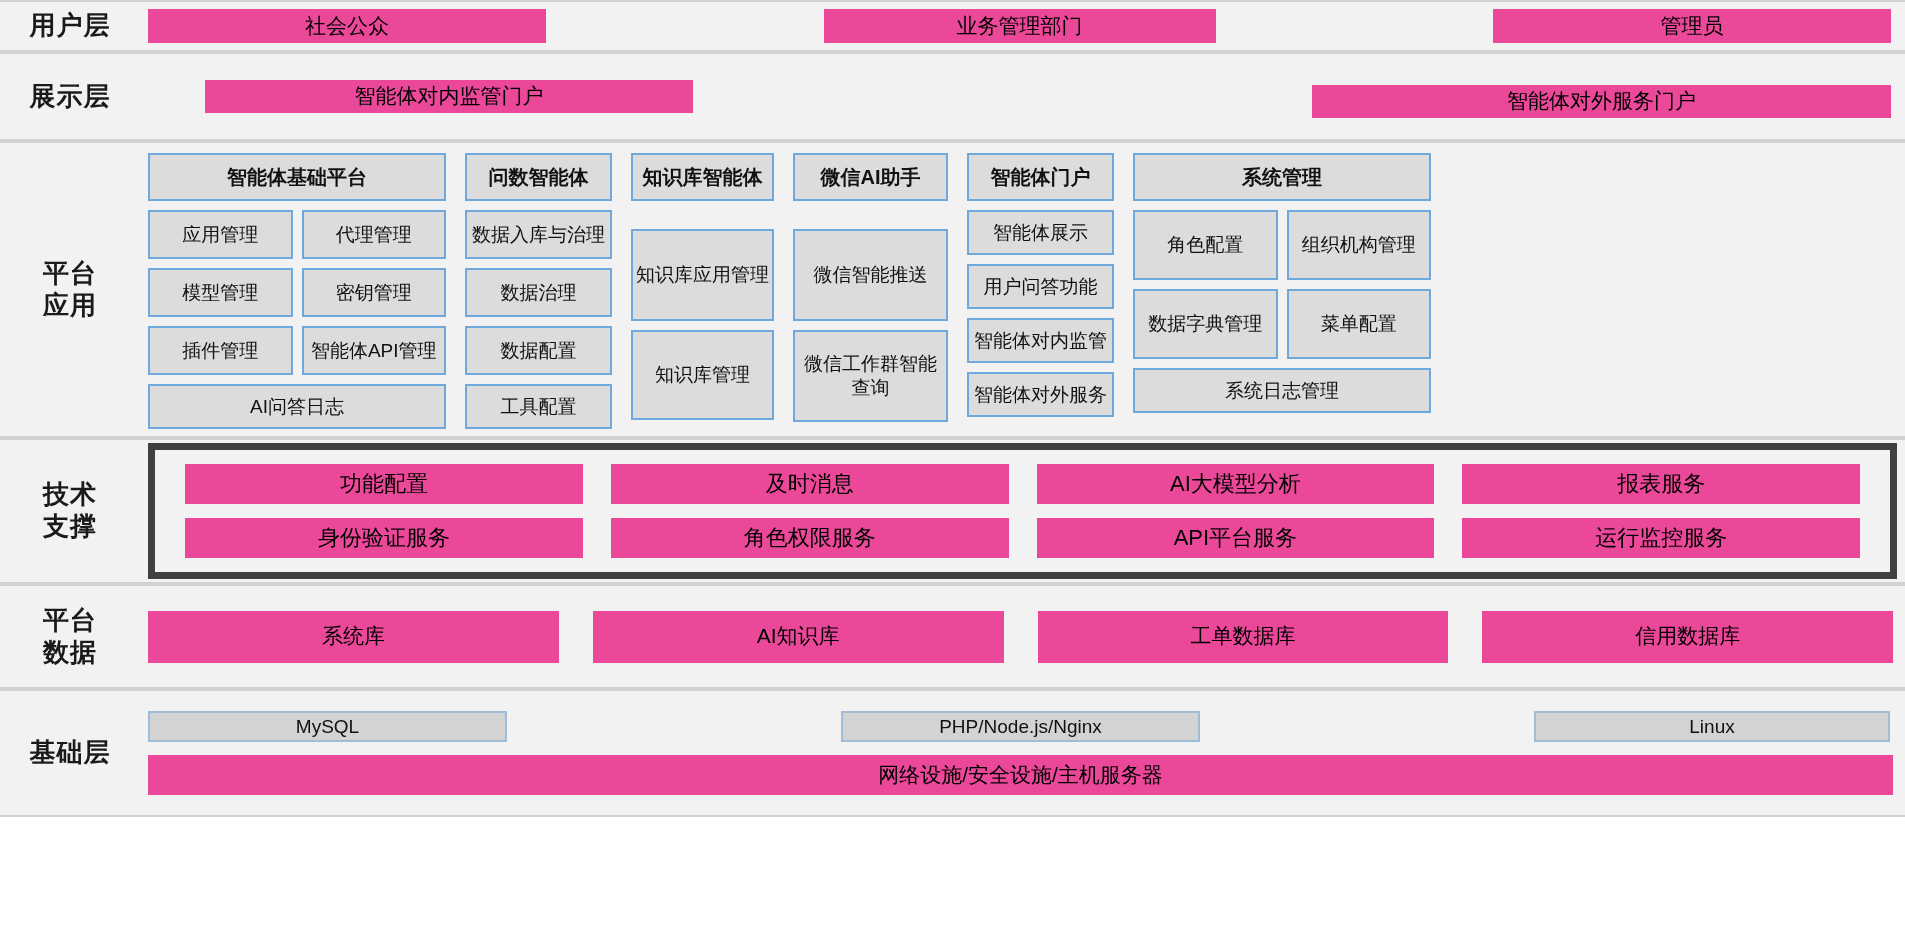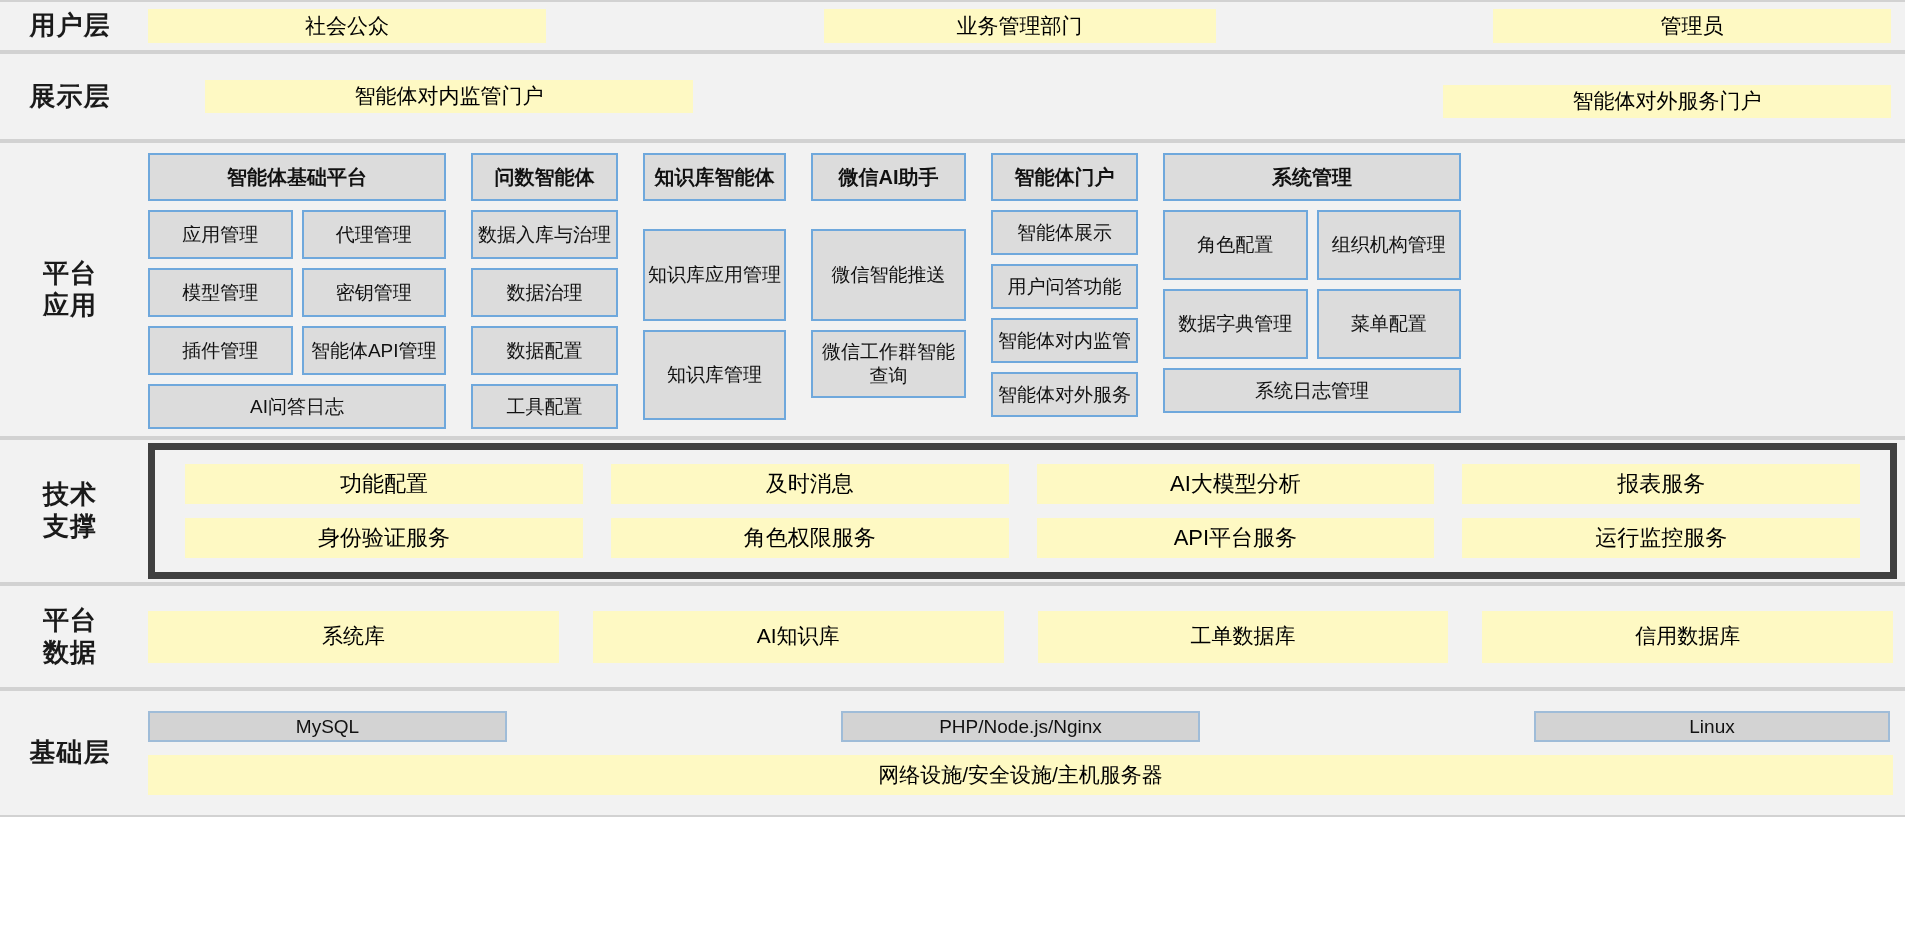--- a/index.html
+++ b/index.html
@@ -35,21 +35,21 @@
     box-sizing:border-box;
   }
   .band-body{
     flex:1;display:flex;align-items:center;
     box-sizing:border-box;
     padding:0 12px;
   }
 
   
   .blue{
-    background:#fef9c3;
+    background:#ec4899;
     color:#000000;
     display:flex;align-items:center;justify-content:center;
     text-align:center;
     font-size:21px;
     box-sizing:border-box;
     line-height:1.25;
   }
 
   
   .grey{
@@ -70,25 +70,25 @@
   .user-band .band-body{justify-content:space-between;gap:0;padding:0 10px 0 8px;}
   .user-box{height:34px;width:400px;}
   .user-box.w1{width:398px;margin-left:0;}
   .user-box.w2{width:392px;}
   .user-box.w3{width:398px;margin-right:4px;}
 
   
   .pres-band{height:89px;}
   .pres-band .band-body{justify-content:space-between;padding:0 10px 0 65px;}
   .pres-box{height:33px;width:488px;}
-  .pres-box.right{width:448px;margin-right:4px;margin-top:10px;}
+  .pres-box.right{width:579px;margin-right:4px;margin-top:10px;}
 
   
   .apps-band{height:297px;}
-  .apps-band .band-body{align-items:flex-start;padding:10px 8px 0 8px;gap:25px;}
+  .apps-band .band-body{align-items:flex-start;padding:10px 8px 0 8px;gap:19px;}
   .col{display:flex;flex-direction:column;gap:9px;}
   .col .row2{display:flex;gap:9px;}
   .col .row2 > .grey{flex:1;}
 
   .c1{width:298px;}
   .c1 .grey.head{height:48px;}
   .c1 .row2 .grey{height:49px;}
   .c1 .full{height:45px;}
 
   .c2{width:147px;}
@@ -97,21 +97,21 @@
   .c2 .last{height:45px;}
 
   .c3{width:143px;}
   .c3 .grey.head{height:48px;}
   .c3 .tall{height:92px;}
   .c3 .tall2{height:90px;}
 
   .c4{width:155px;}
   .c4 .grey.head{height:48px;}
   .c4 .tall{height:92px;}
-  .c4 .tall2{height:68px;}
+  .c4 .tall2{height:92px;}
 
   .c5{width:147px;}
   .c5 .grey.head{height:48px;}
   .c5 .grey{height:45px;}
 
   .c6{width:298px;}
   .c6 .grey.head{height:48px;}
   .c6 .row2 .grey{height:70px;}
   .c6 .full{height:45px;}
 

